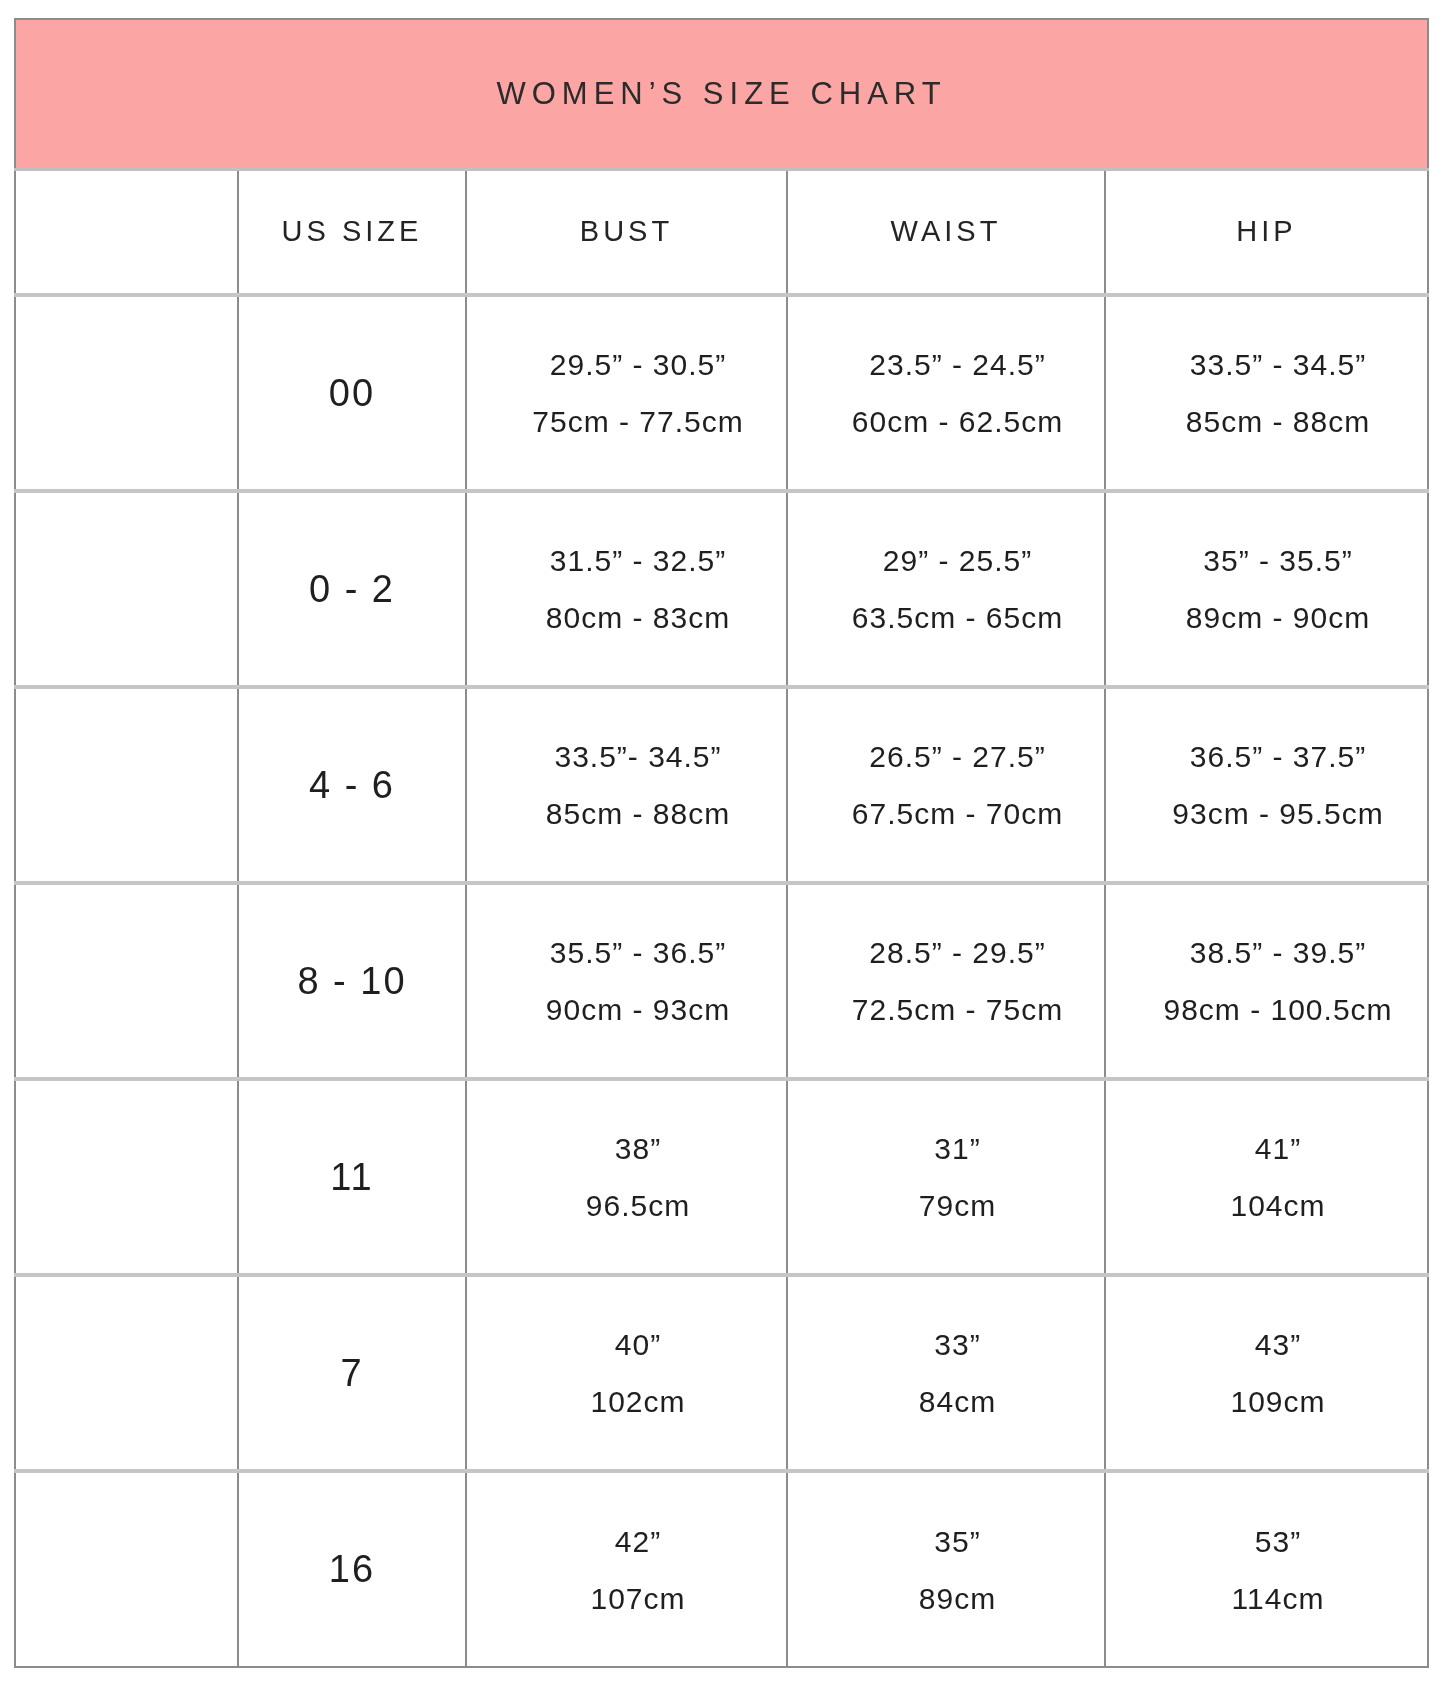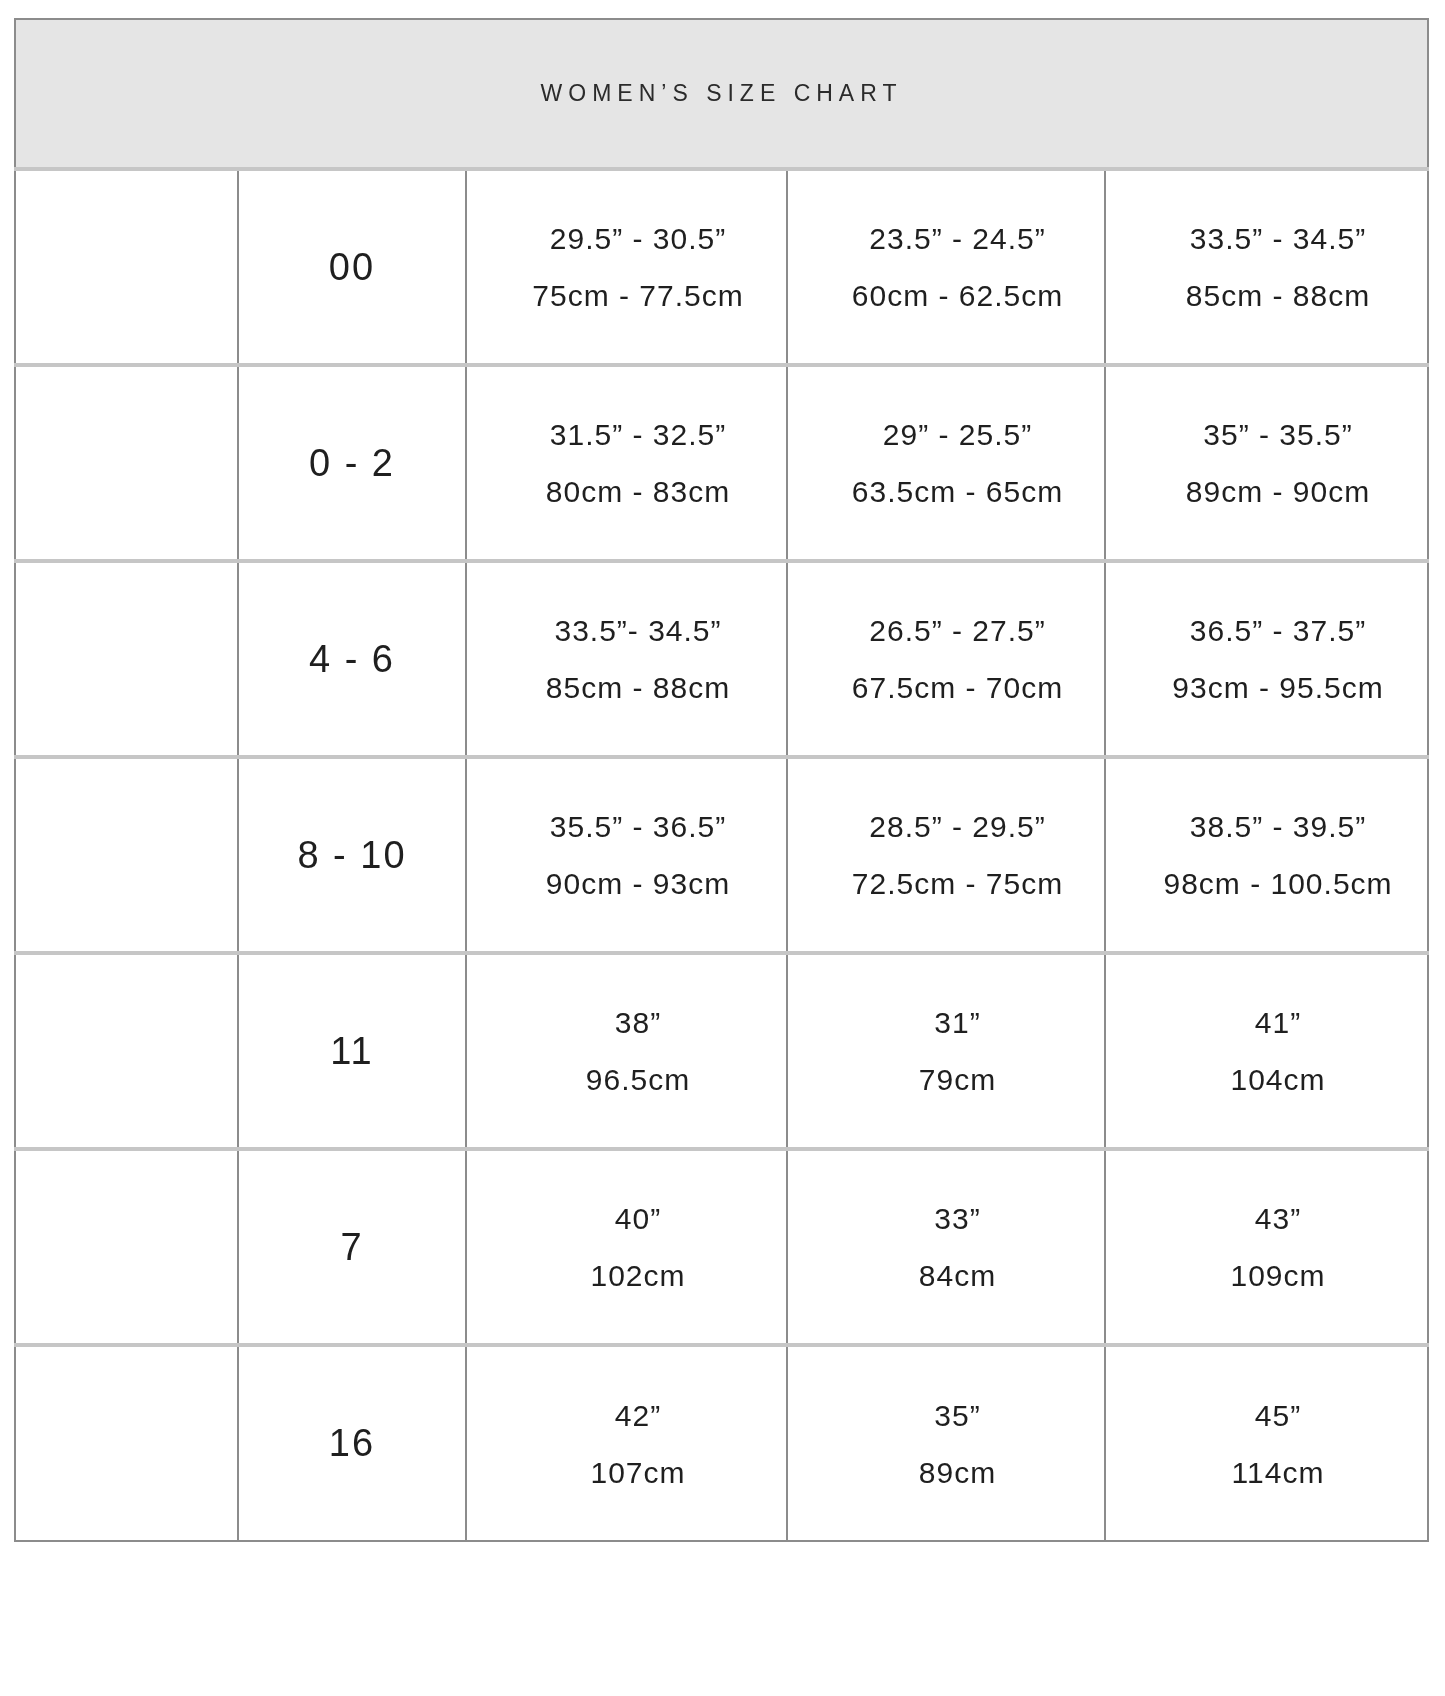--- a/index.html
+++ b/index.html
@@ -21,22 +21,22 @@
     border-top: 4px solid #c6c6c6;
     text-align: center;
     vertical-align: middle;
     color: #1f1f1f;
   }
   td:first-child { border-left: none; }
   
   tr.row-title td {
     border-top: none;
     height: 150px;
-    background: #e5e5e5;
-    font-size: 23px;
+    background: #fca5a5;
+    font-size: 31px;
     letter-spacing: 6px;
     color: #2b2b2b;
   }
   
   tr.row-header td {
     border-top: 3px solid #c0c0c0;
     height: 126px;
     font-size: 29px;
     letter-spacing: 4px;
     color: #242424;
@@ -69,20 +69,27 @@
     <col style="width:223px">
       <col style="width:228px">
       <col style="width:321px">
       <col style="width:318px">
       <col style="width:323px">
   </colgroup>
   <tbody>
     <tr class="row-title">
       <td colspan="5">WOMEN’S SIZE CHART</td>
     </tr>
+    <tr class="row-header">
+      <td class="label-cell"></td>
+      <td>US SIZE</td>
+      <td>BUST</td>
+      <td>WAIST</td>
+      <td>HIP</td>
+    </tr>
 
     <tr class="row-data">
       <td class="label-cell">XXS</td>
       <td class="us-cell">00</td>
       <td>
         <span class="line">29.5” - 30.5”</span>
         <span class="line">75cm - 77.5cm</span>
       </td>
       <td>
         <span class="line">23.5” - 24.5”</span>
@@ -184,18 +191,18 @@
       <td class="us-cell">16</td>
       <td>
         <span class="line">42”</span>
         <span class="line">107cm</span>
       </td>
       <td>
         <span class="line">35”</span>
         <span class="line">89cm</span>
       </td>
       <td>
-        <span class="line">45”</span>
+        <span class="line">53”</span>
         <span class="line">114cm</span>
       </td>
     </tr>
   </tbody>
 </table>
 
 </body></html>

